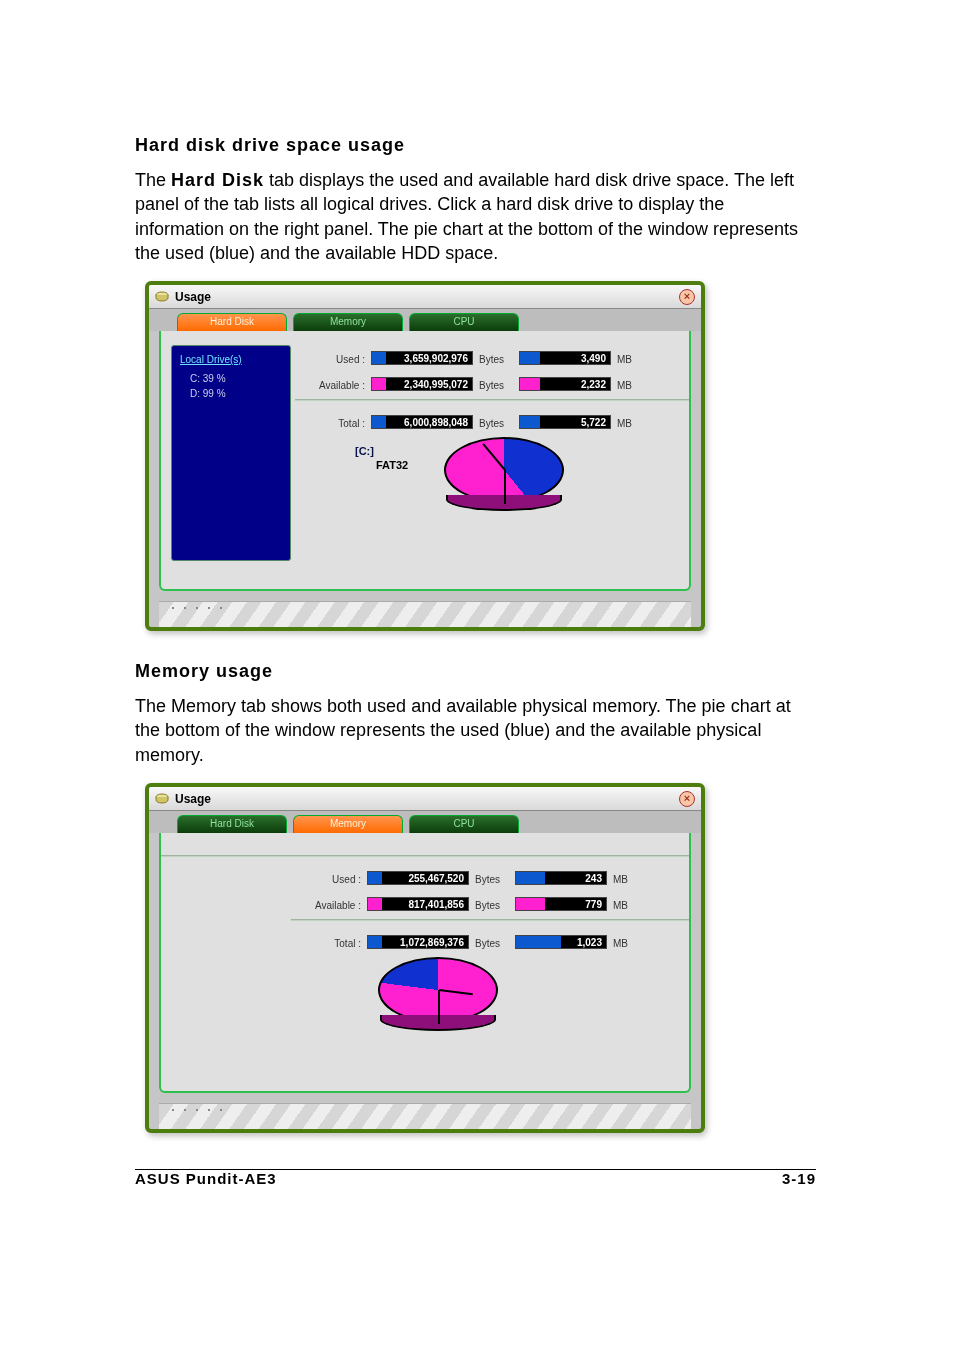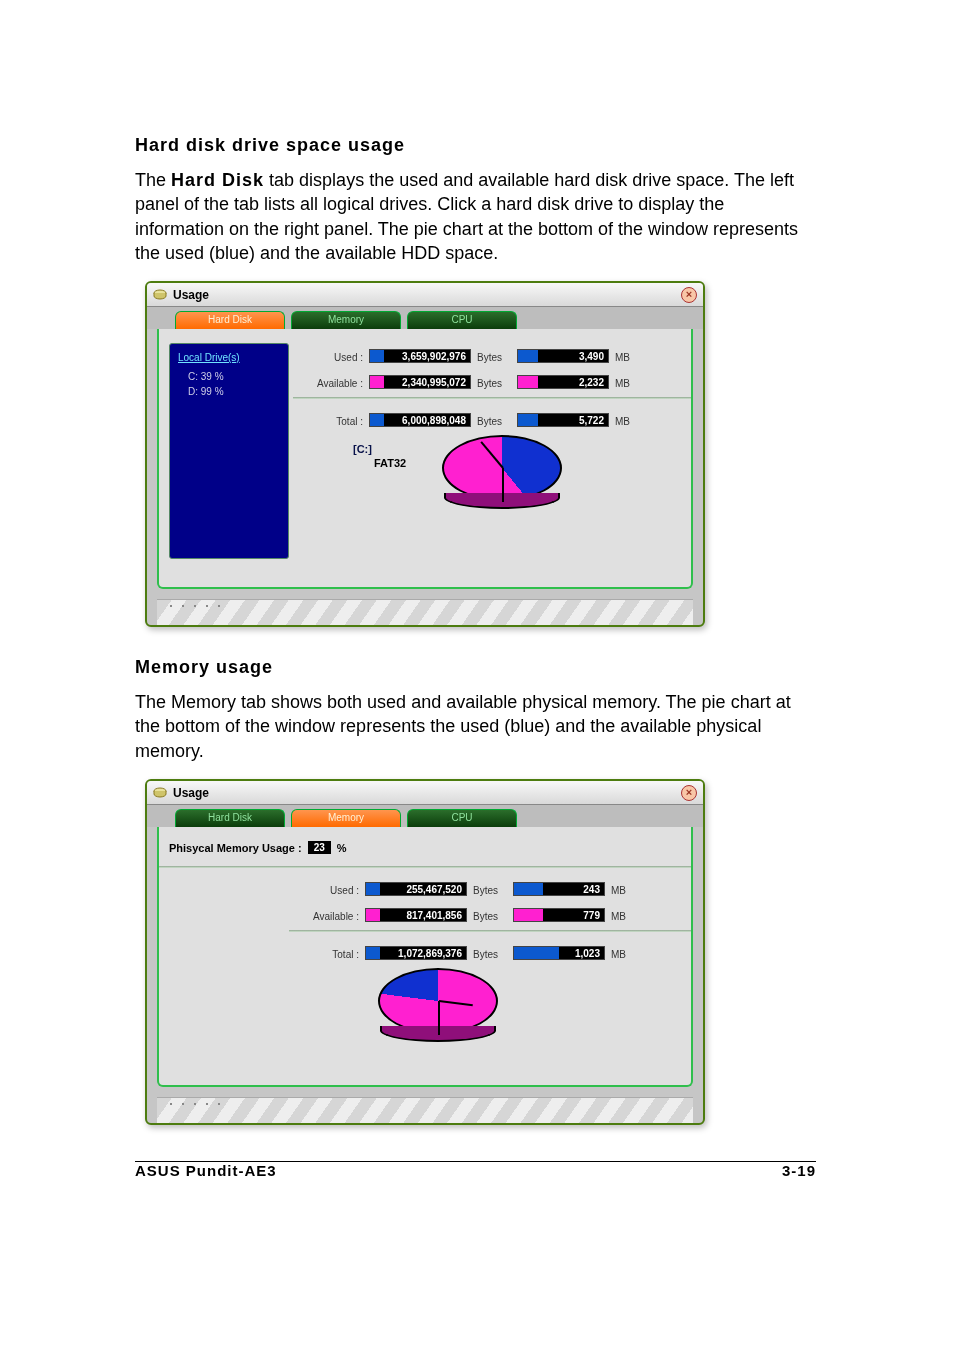--- a/index.html
+++ b/index.html
@@ -21,21 +21,21 @@
   .body-text {
     font-size: 18px;
     line-height: 1.35;
     margin-bottom: 16px;
   }
   .body-text .bold { font-weight: bold; letter-spacing: 1px; }
   
   .window {
     width: 560px;
     margin: 15px 0 30px 10px;
-    border: 2px solid #4d7c0f;
+    border: 4px solid #4d7c0f;
     border-radius: 6px;
     box-shadow: 2px 3px 6px rgba(0,0,0,.25);
     background: #c6c6c6;
     overflow: hidden;
     font-size: 11px;
   }
   .titlebar {
     display: flex;
     align-items: center;
     height: 24px;
@@ -257,25 +257,20 @@
     </span>
     <span class="title-text">Usage</span>
     <span class="close-btn">×</span>
   </div>
   <div class="tabstrip">
     <div class="tab">Hard Disk</div>
     <div class="tab active">Memory</div>
     <div class="tab">CPU</div>
   </div>
   <div class="client">
-    <div class="mem-head">
-      <span>Phisycal Memory Usage :</span>
-      <span class="numbox">23</span>
-      <span>%</span>
-    </div>
     <div class="divider"></div>
     <div class="mem-bars">
       <div class="bar-row">
         <span class="lbl">Used :</span>
         <span class="bar">
             <span class="fill-blue" style="width:14%"></span>
             <span class="val">255,467,520</span>
           </span>
         <span class="unit">Bytes</span>
         <span class="bar wide">

